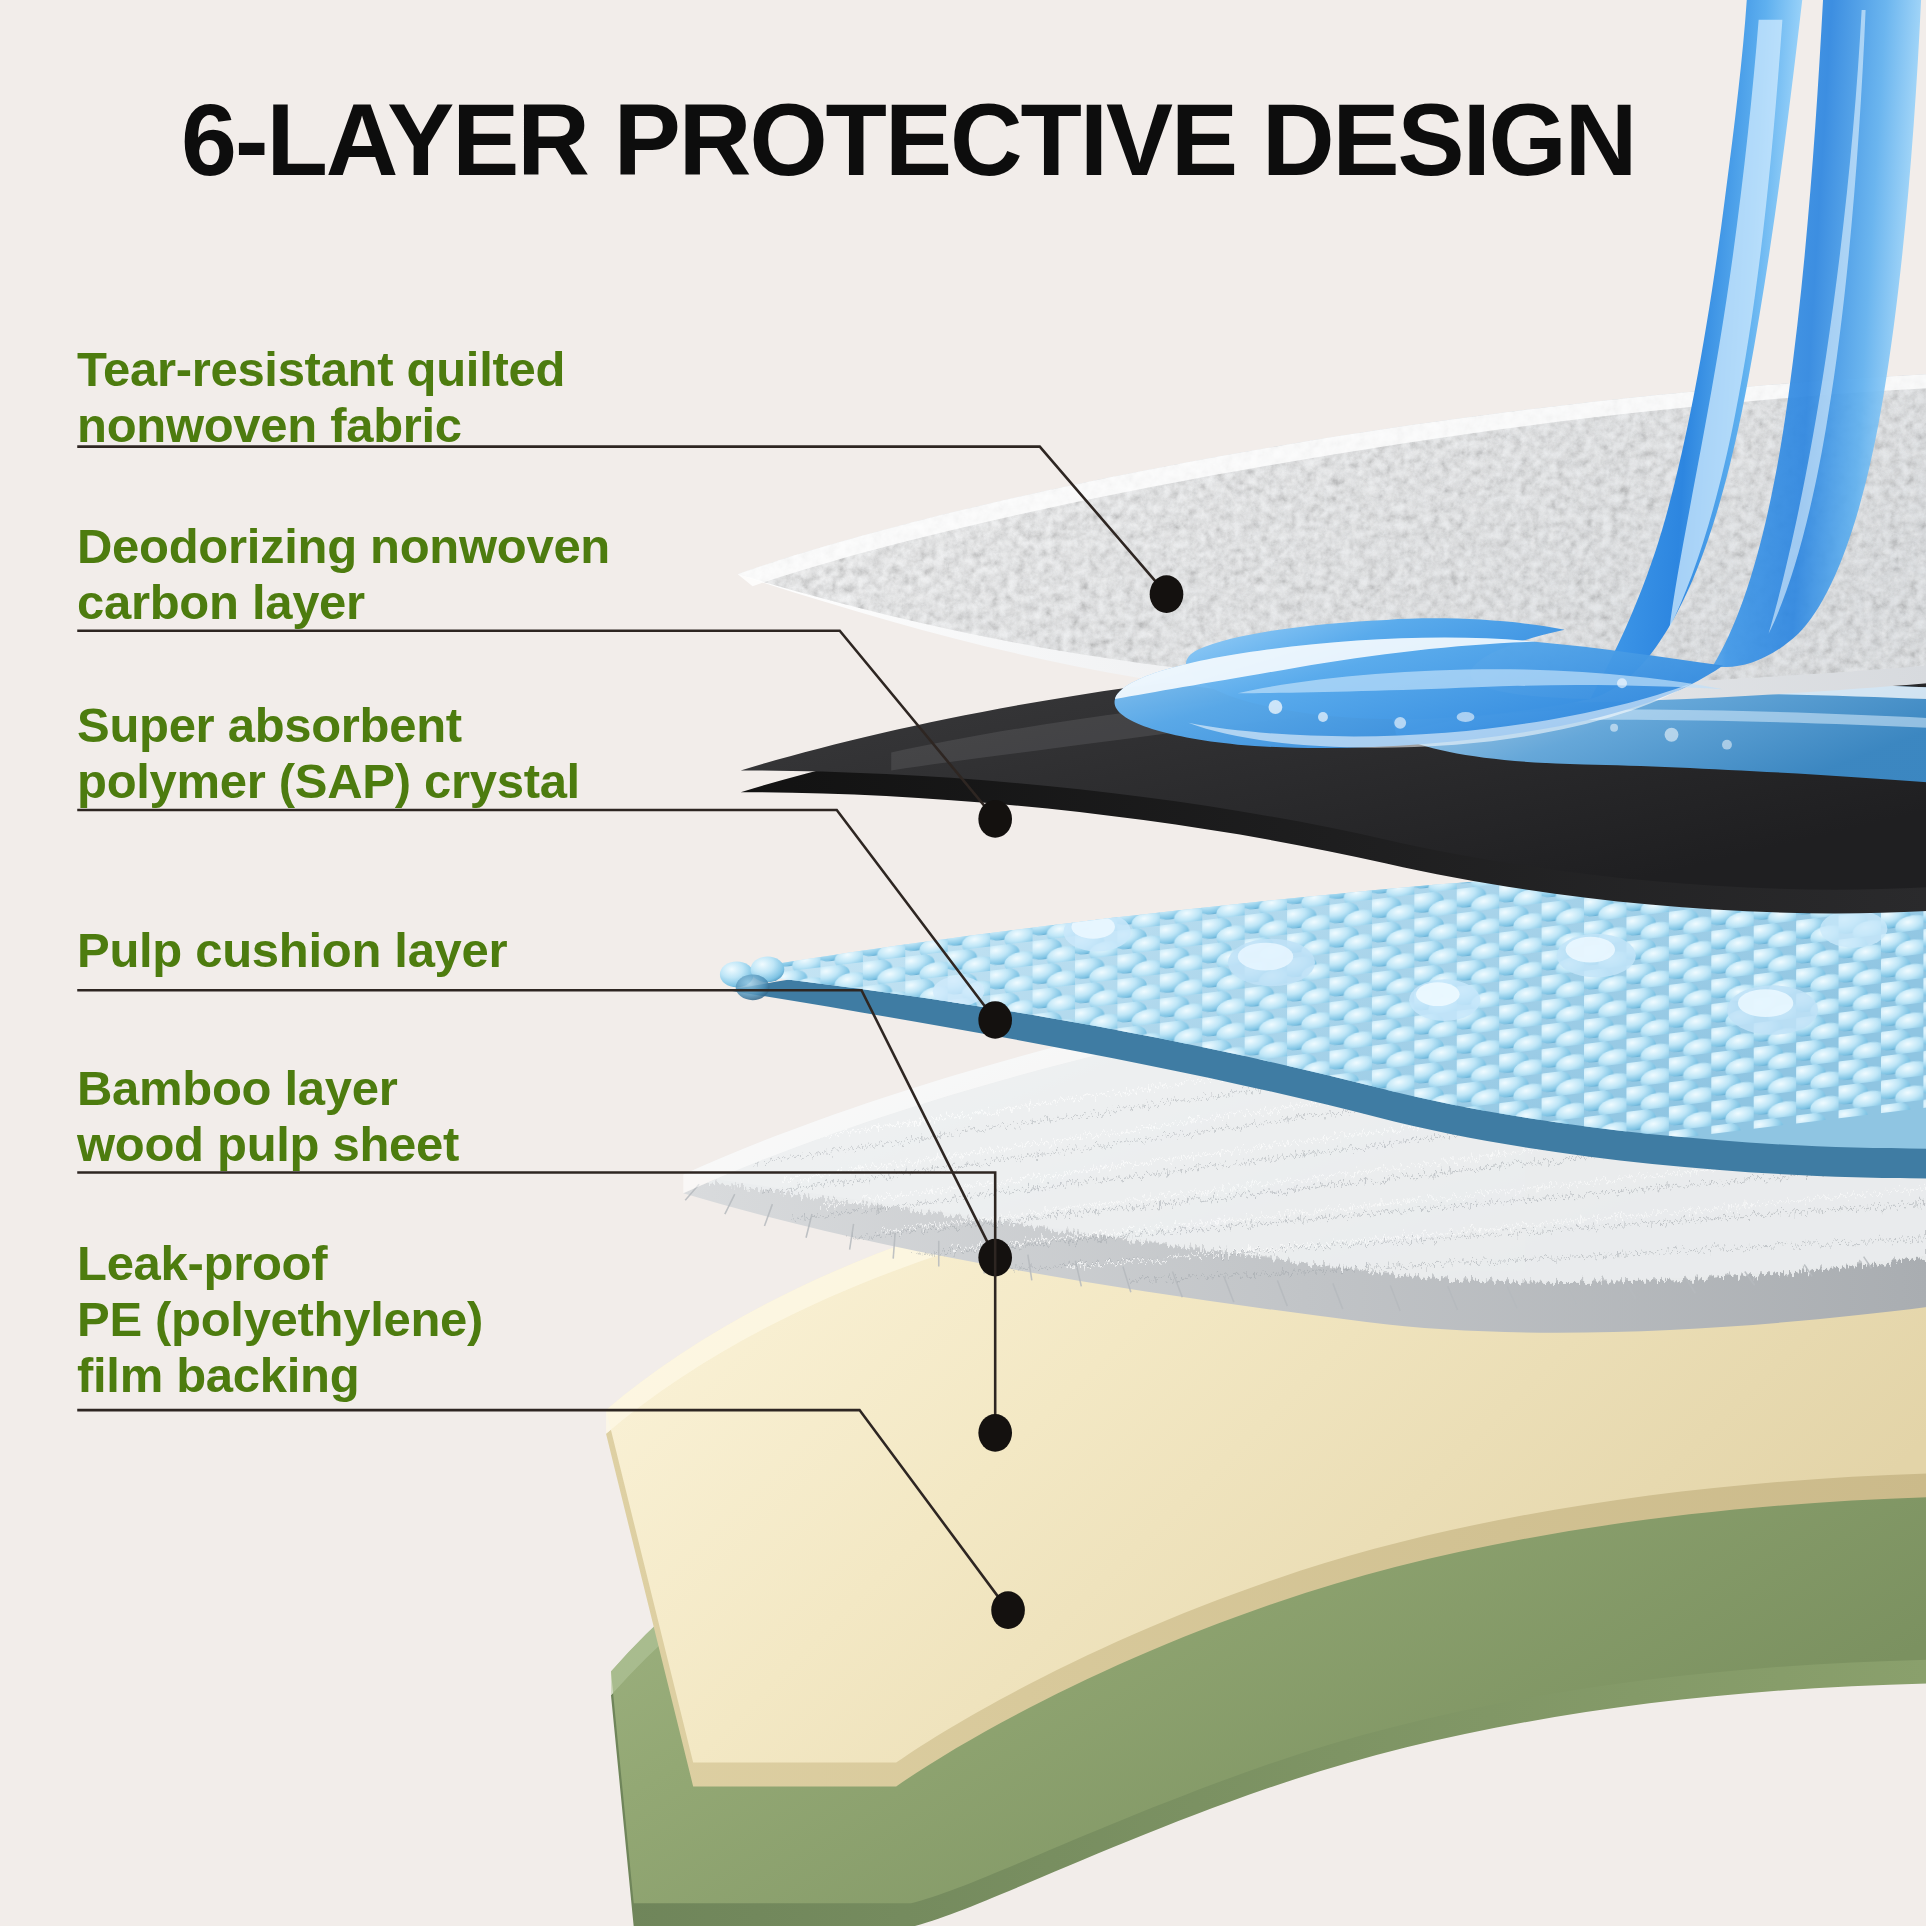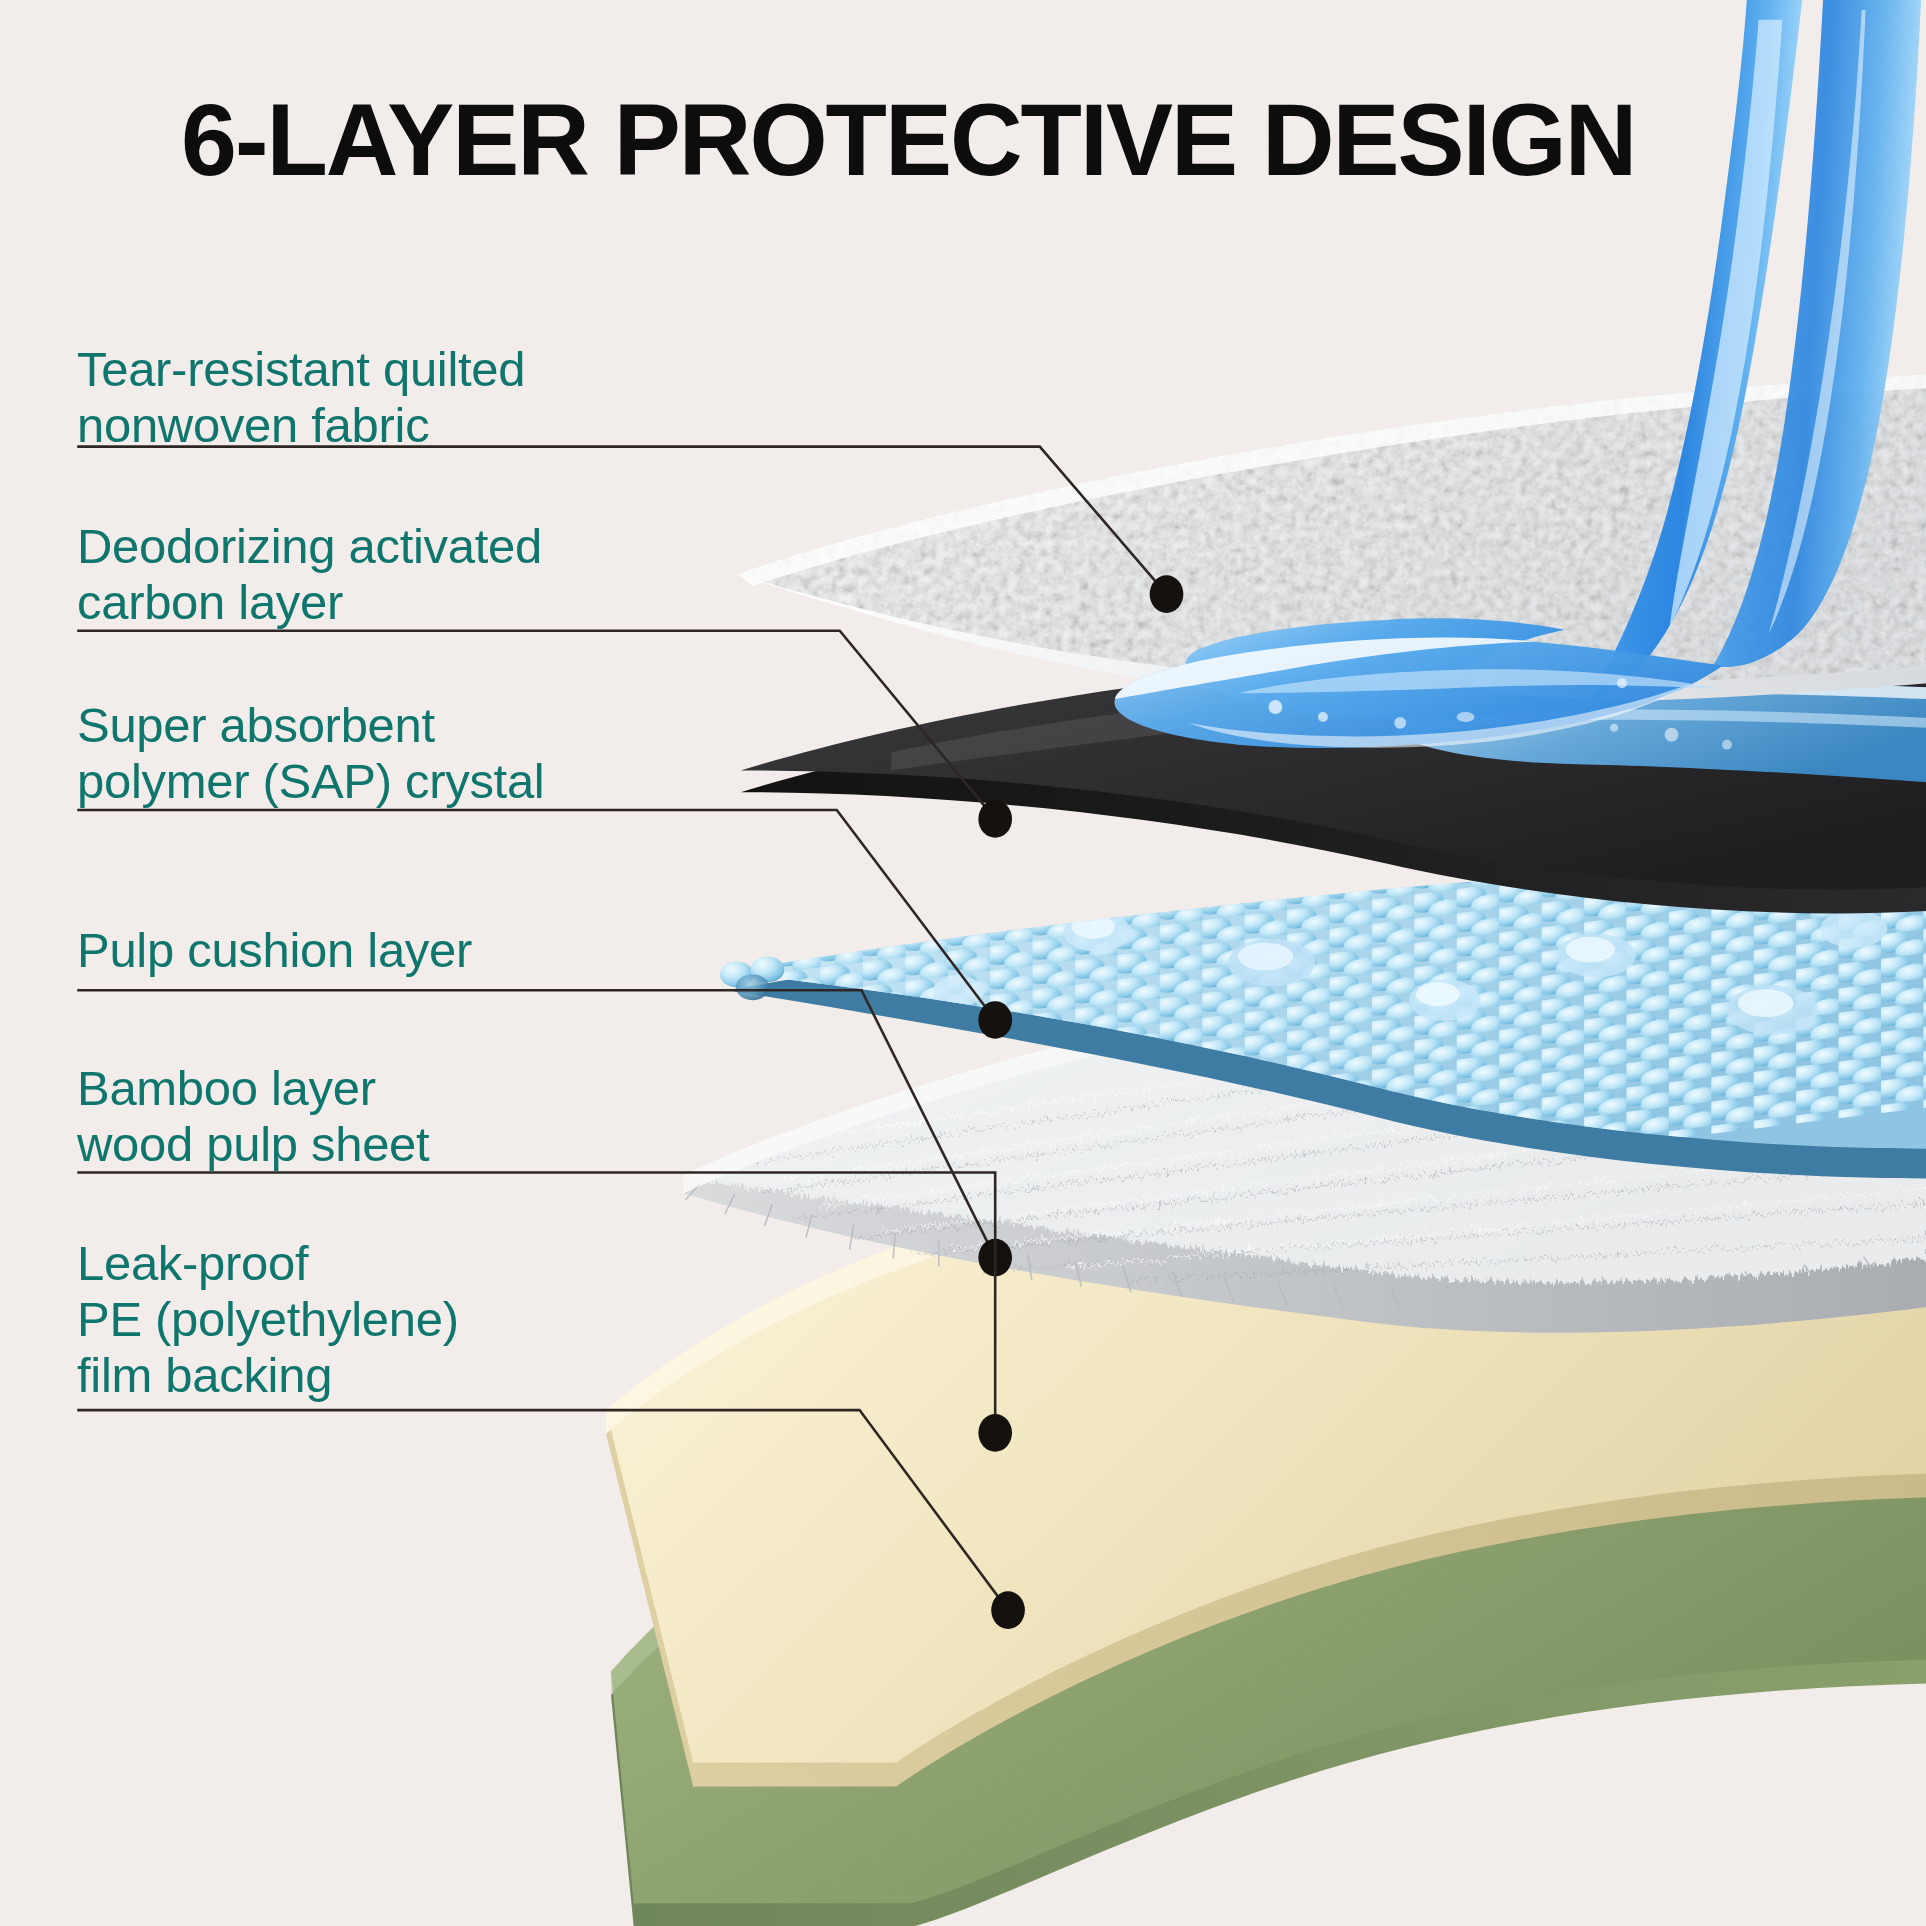--- a/index.html
+++ b/index.html
@@ -24,23 +24,23 @@
     line-height:1.05;
     white-space:nowrap;
     transform:scaleX(0.985);
     transform-origin:left top;
   }
 
   
   .label{
     position:absolute;
     left:77px;
-    color:#0f766e;
+    color:#4d7c0f;
     font-size:49px;
-    font-weight:normal;
+    font-weight:bold;
     line-height:1.14;
     letter-spacing:-0.3px;
     white-space:pre-line;
   }
 
   
   #art{position:absolute;inset:0;}
   #art svg{display:block;width:1927px;height:1927px;}
 
   
@@ -437,21 +437,21 @@
         <circle cx="1638" cy="690" r="5" fill="#ffffff" opacity="0.6"></circle>
       </g>
     </g>
   </svg>
   </div>
 
   <div class="title">6-LAYER PROTECTIVE DESIGN</div>
 
   <div class="label" style="top:342px">Tear-resistant quilted
 nonwoven fabric</div>
-  <div class="label" style="top:519px">Deodorizing activated
+  <div class="label" style="top:519px">Deodorizing nonwoven
 carbon layer</div>
   <div class="label" style="top:698px">Super absorbent
 polymer (SAP) crystal</div>
   <div class="label" style="top:923px">Pulp cushion layer</div>
   <div class="label" style="top:1061px">Bamboo layer
 wood pulp sheet</div>
   <div class="label" style="top:1236px">Leak-proof
 PE (polyethylene)
 film backing</div>
 

